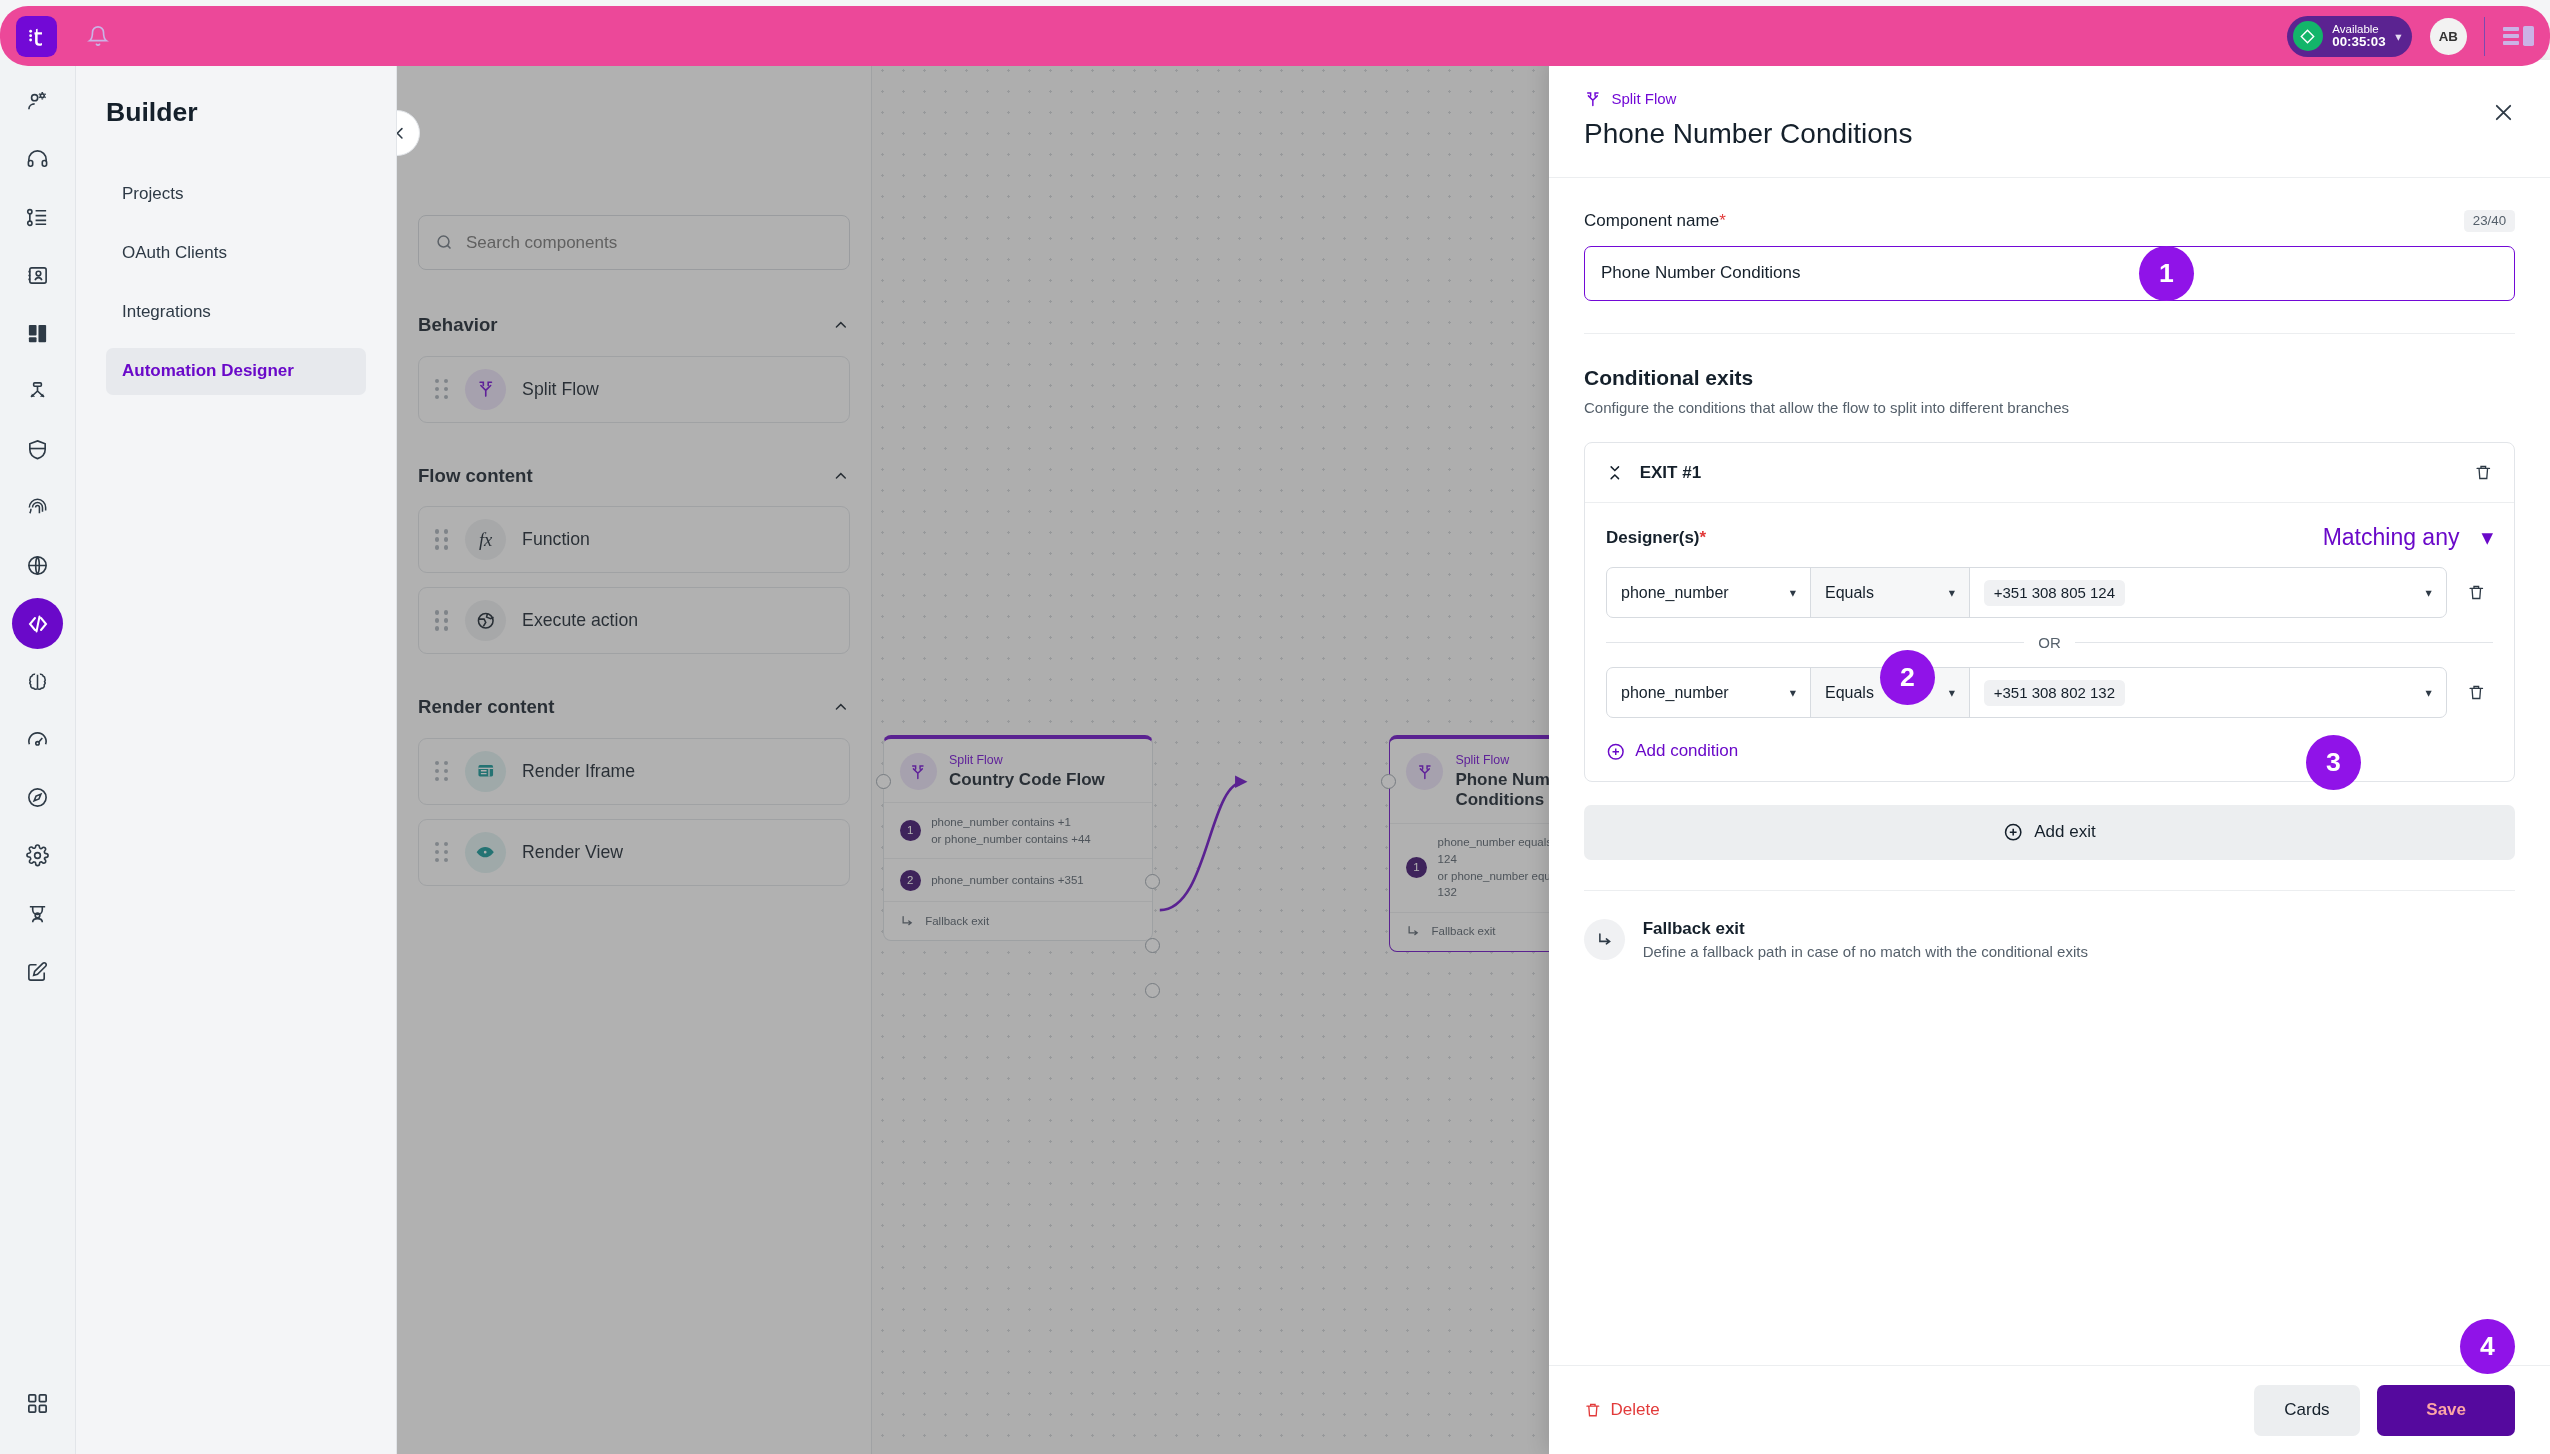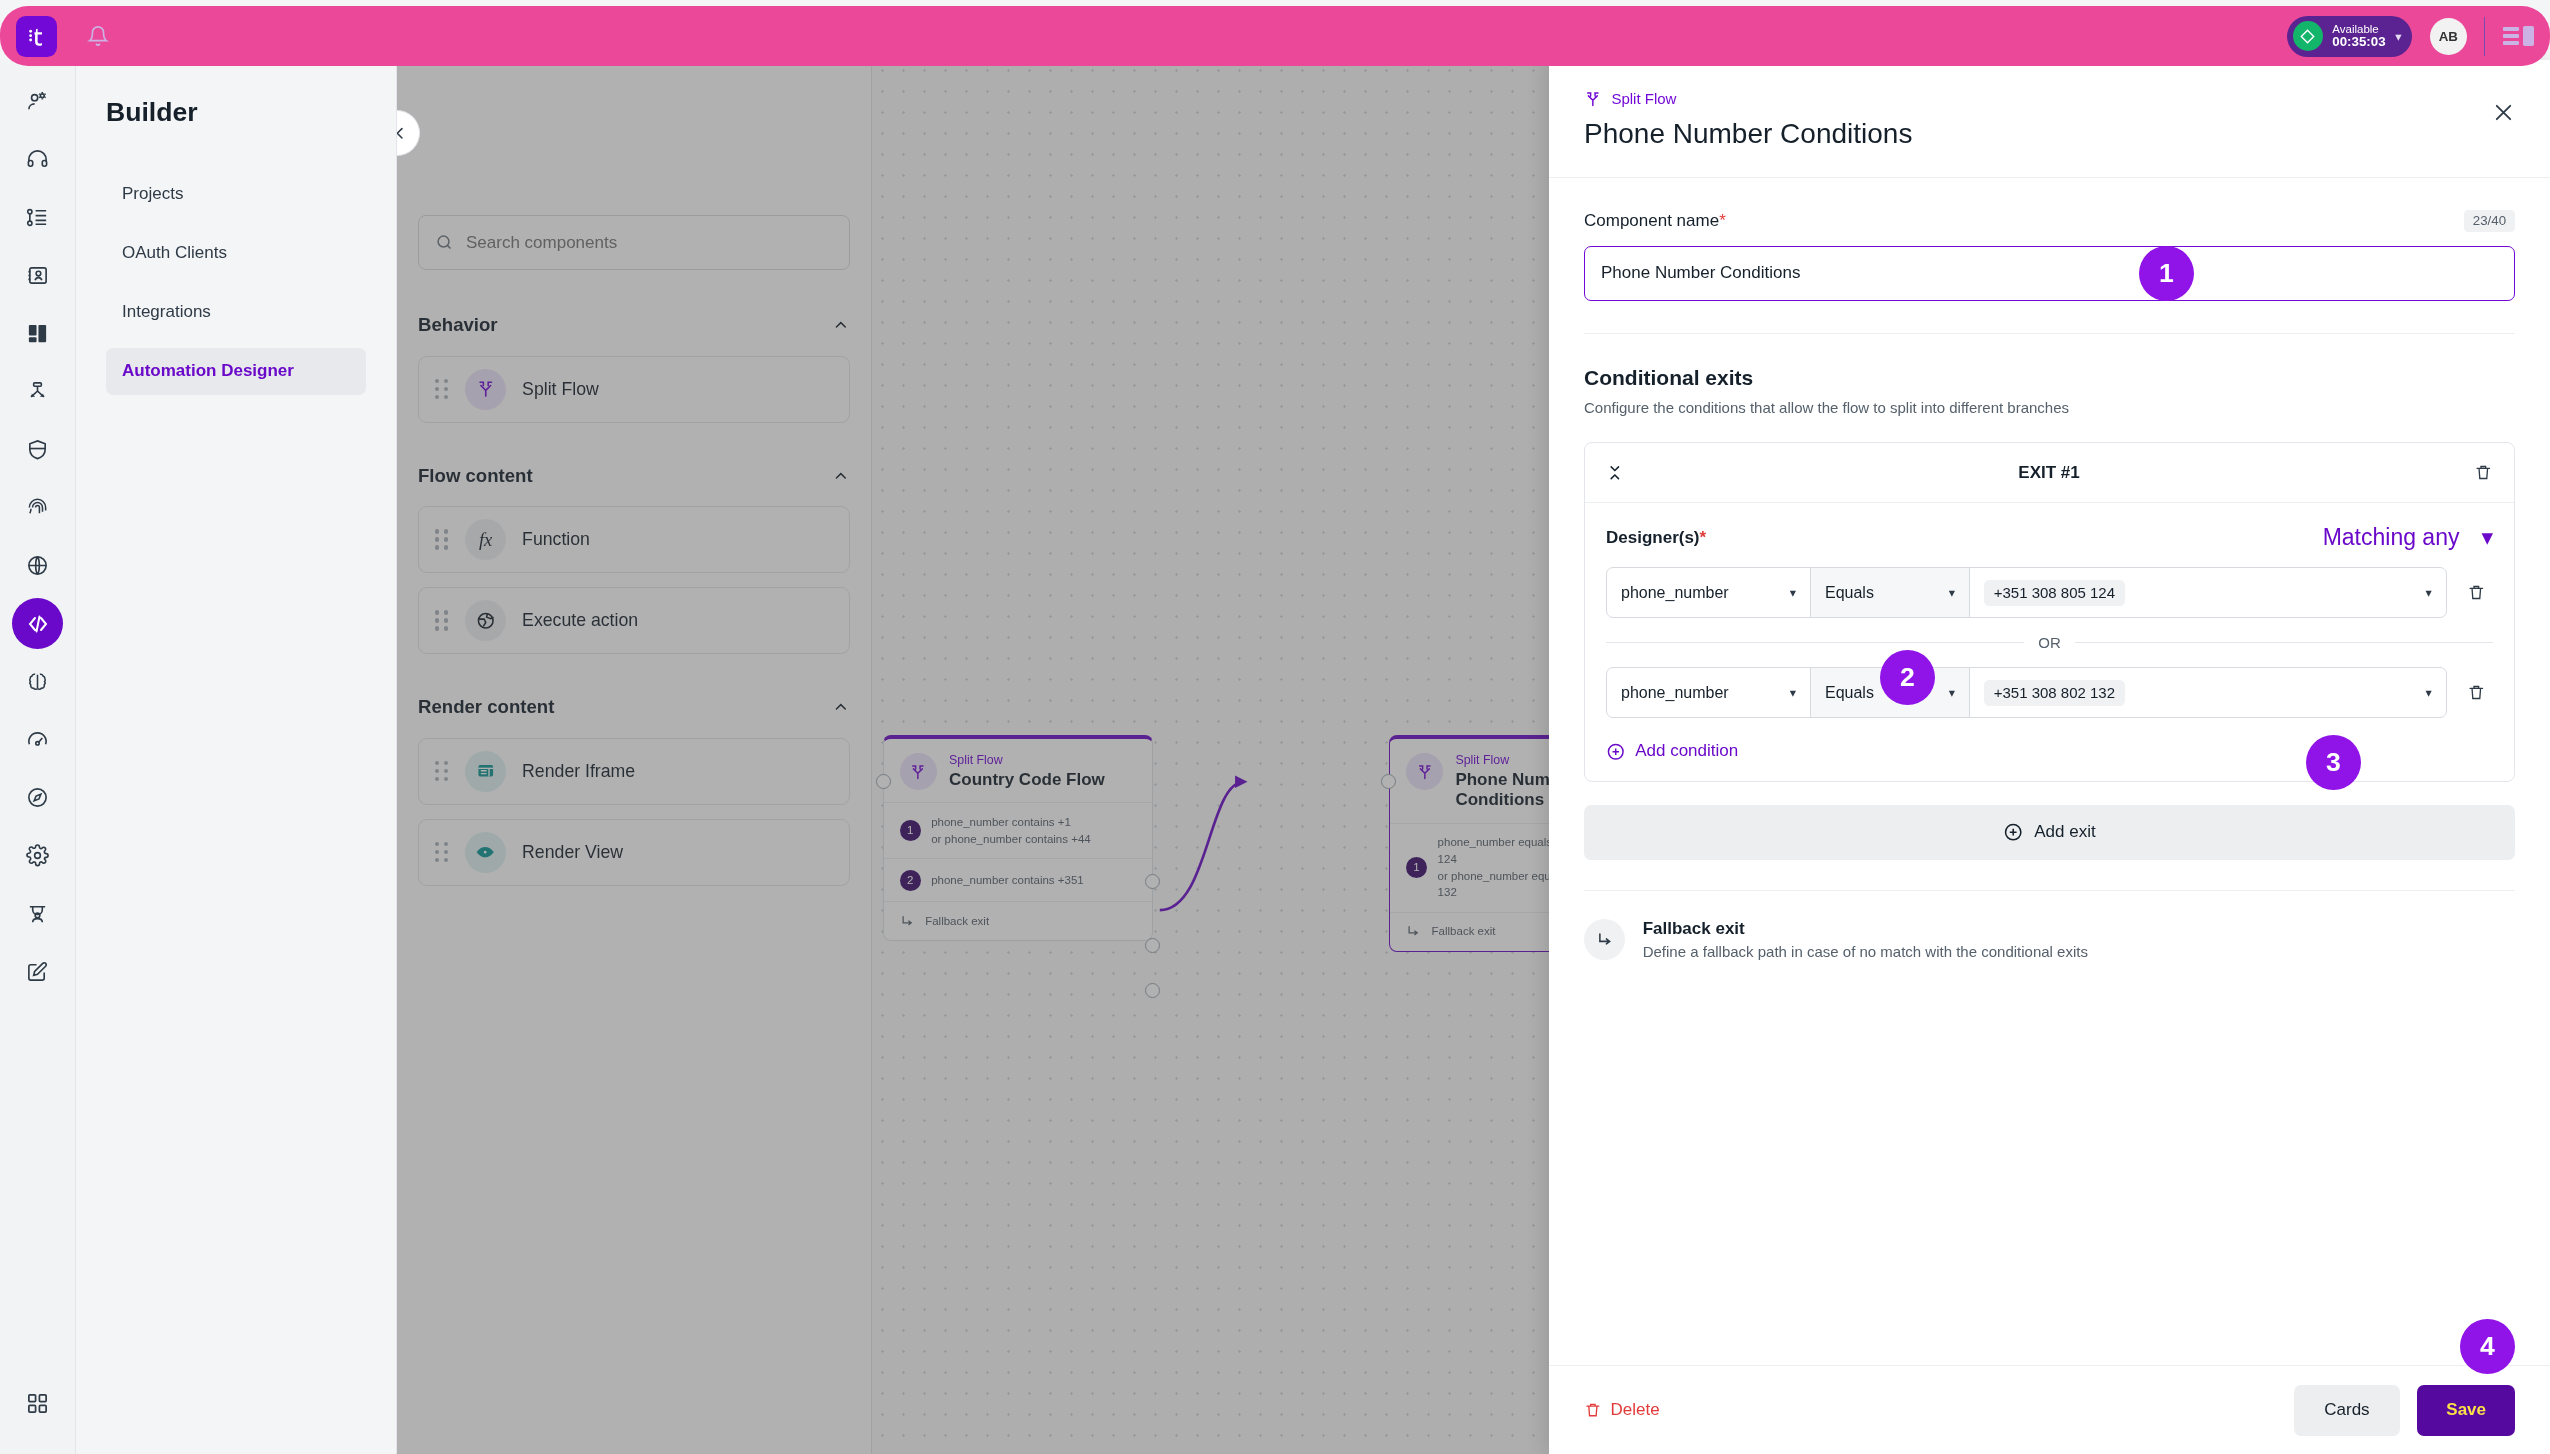--- a/index.html
+++ b/index.html
@@ -185,21 +185,20 @@
   }
   .divider { height: 0.9px; background: #eceef0; margin-top: 32px; }
 
   .sub-title { font-size: 21px; font-weight: 700; color: #15202b; margin-bottom: 8.9px; }
   .sub-desc { font-size: 15px; color: #55606b; margin-bottom: 26.6px; }
 
   .exit-card { border: 0.9px solid #e2e5e9; border-radius: 8px; }
   .exit-head {
     display: flex; align-items: center; gap: 16px; padding: 19.5px 21px;
     border-bottom: 0.9px solid #eceef0;
-    text-align: center;
   }
   .exit-lbl { font-size: 17px; font-weight: 700; color: #15202b; flex: 1; }
   .exit-body { padding: 21px 21px 19.5px 21px; }
   .cond-top { display: flex; align-items: center; justify-content: space-between; margin-bottom: 16px; }
   .cond-lbl { font-size: 17px; font-weight: 600; color: #15202b; }
   .matching { color: #6a09c9; font-size: 23px; display: flex; align-items: center; gap: 22px; }
 
   .cond-row { display: flex; align-items: center; gap: 12.4px; }
   .sel-group { display: flex; flex: 1; border: 0.9px solid #d7dbe0; border-radius: 7px; overflow: hidden; height: 51px; }
   .sel-cell {
@@ -239,22 +238,22 @@
     height: 89px; border-top: 0.9px solid #eceef0; display: flex; align-items: center;
     padding: 0 35px; gap: 17.7px;
   }
   .del-btn { display: flex; align-items: center; gap: 8.9px; color: #e23a3a; font-size: 17px; }
   .foot-right { margin-left: auto; display: flex; gap: 17.7px; align-items: center; }
   .btn-cancel {
     background: #eceef0; border: none; border-radius: 7px; height: 51px; padding: 0 30px;
     font-size: 17px; color: #15202b; font-family: "Liberation Sans", sans-serif;
   }
   .btn-save {
-    background: #55099e; border: none; border-radius: 7px; height: 51px; padding: 0 29px;
-    font-size: 17px; color: #fde047; font-weight: 600; font-family: "Liberation Sans", sans-serif;
+    background: #55099e; border: none; border-radius: 7px; height: 51px; padding: 0 49px;
+    font-size: 17px; color: #fca5a5; font-weight: 600; font-family: "Liberation Sans", sans-serif;
   }
 
   
   .step {
     position: absolute; width: 55px; height: 55px; border-radius: 50%;
     background: #9013e8; color: #fff; font-size: 26.6px; font-weight: 600;
     display: flex; align-items: center; justify-content: center; z-index: 60;
   }
   svg { display: block; }
 </style>

